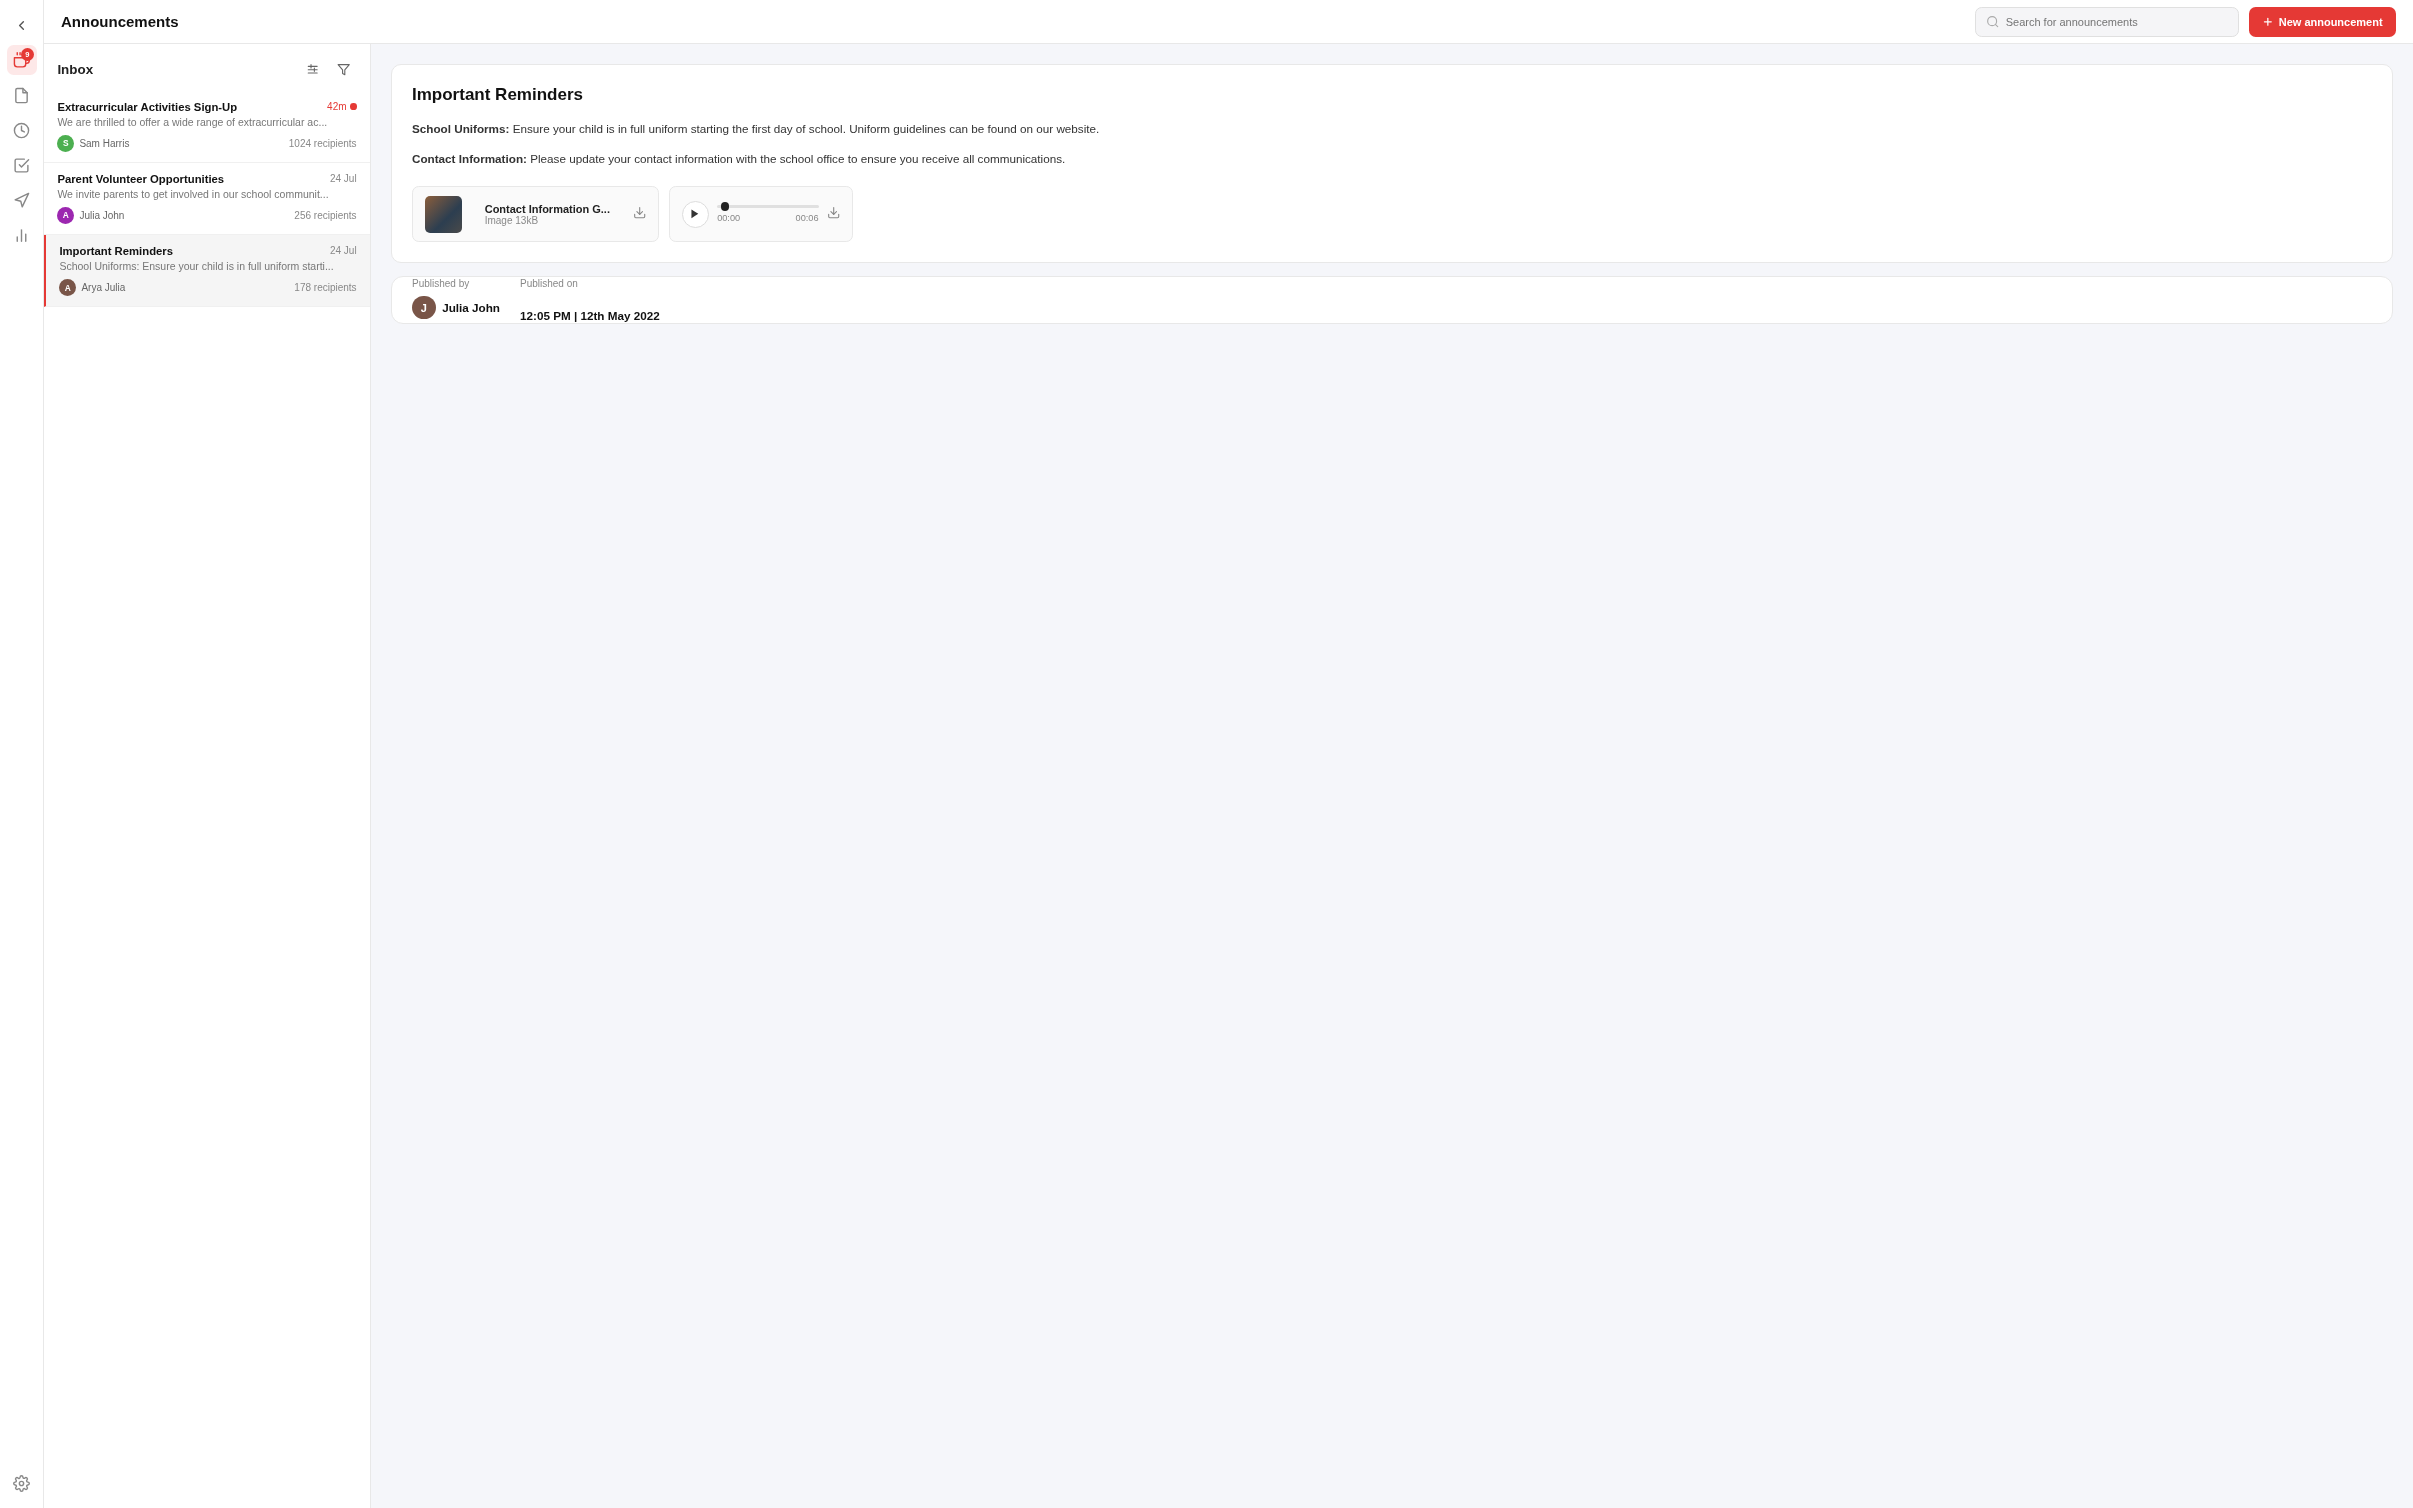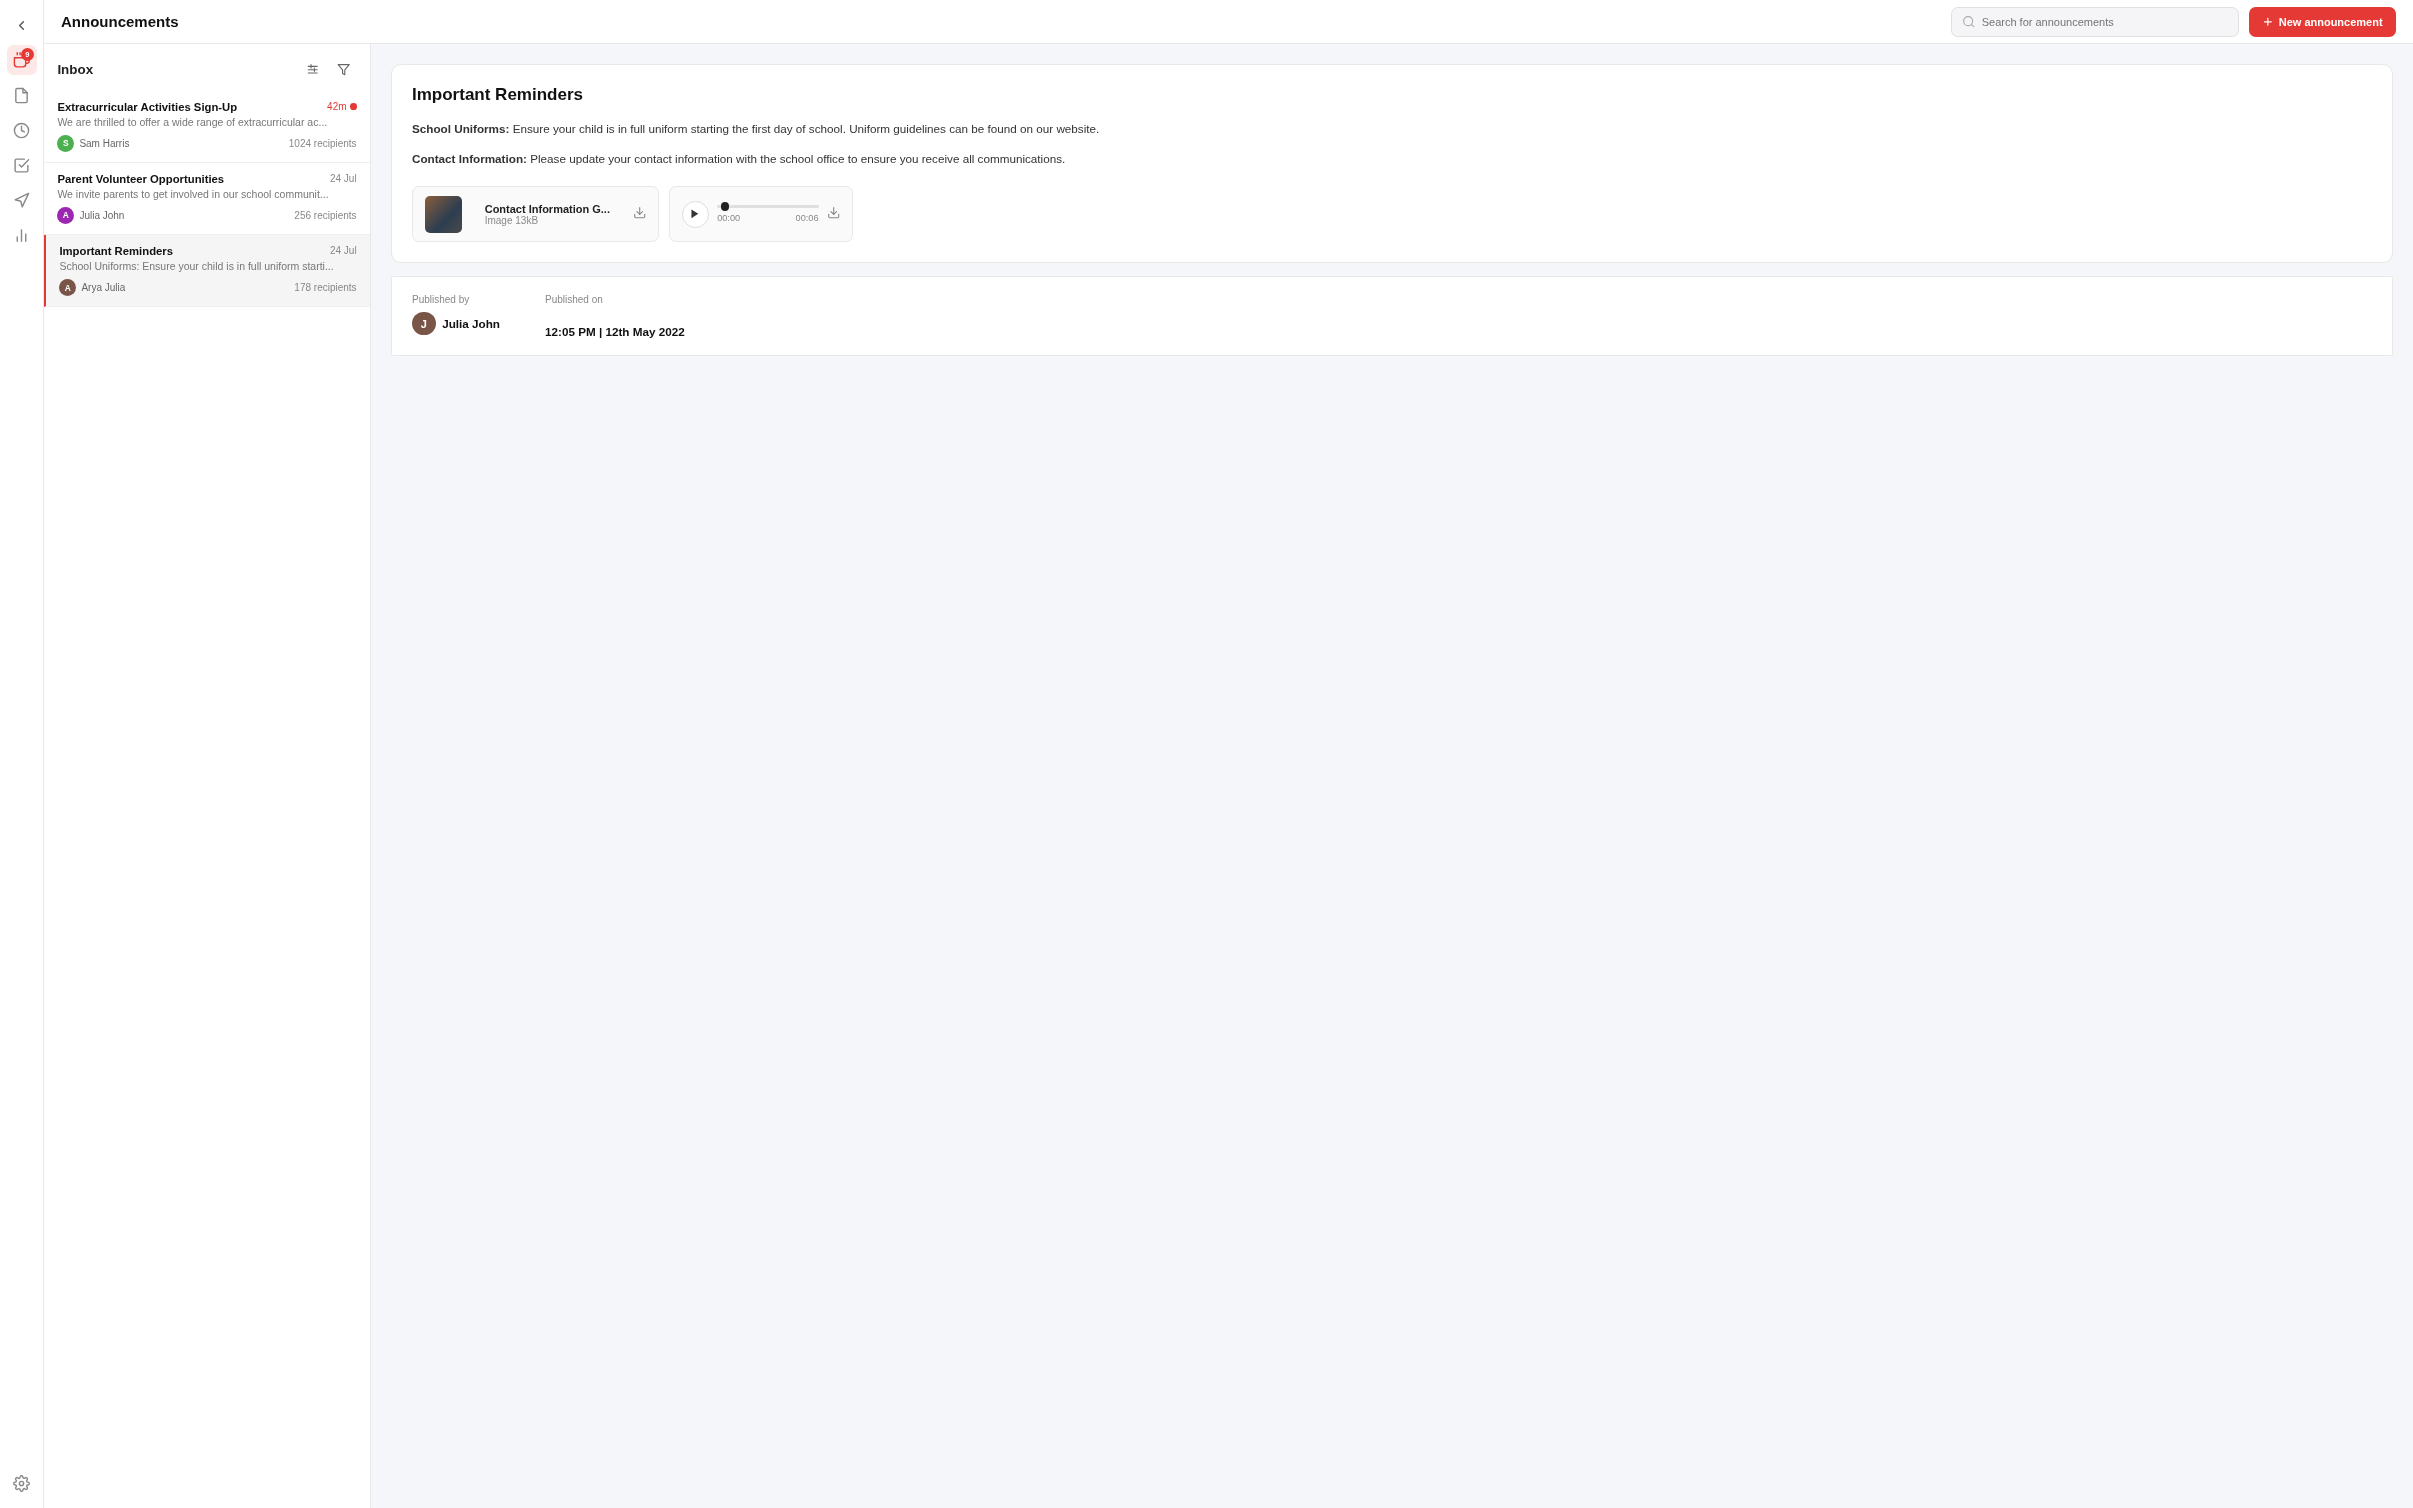--- a/index.html
+++ b/index.html
@@ -11,21 +11,21 @@
     .sidebar-icon { width: 30px; height: 30px; display: flex; align-items: center; justify-content: center; cursor: pointer; border-radius: 6.7px; color: #888; position: relative; }
     .sidebar-icon.active { background: #fde8e8; color: #e53935; }
     .badge { position: absolute; top: 2.5px; right: 2.5px; background: #e53935; color: #fff; border-radius: 8.4px; font-size: 7.5px; min-width: 13.4px; height: 13.4px; display: flex; align-items: center; justify-content: center; font-weight: 700; padding: 0 2.5px; }
     .sidebar-spacer { flex: 1; }
     .sidebar-settings { width: 30px; height: 30px; display: flex; align-items: center; justify-content: center; cursor: pointer; border-radius: 6.7px; color: #888; }
 
     
     .main { flex: 1; display: flex; flex-direction: column; overflow: hidden; }
     .topbar { height: 44px; background: #fff; border-bottom: 0.8px solid #e8e8e8; display: flex; align-items: center; padding: 0 17px; gap: 10px; }
     .topbar-title { font-size: 15px; font-weight: 700; color: #111; flex: 1; }
-    .search-box { display: flex; align-items: center; background: #f5f5f7; border: 0.8px solid #e0e0e0; border-radius: 6.7px; padding: 0 10px; height: 30px; gap: 6.7px; width: 288px; }
+    .search-box { display: flex; align-items: center; background: #f5f5f7; border: 0.8px solid #e0e0e0; border-radius: 6.7px; padding: 0 10px; height: 30px; gap: 6.7px; width: 264px; }
     .search-box input { border: none; background: transparent; outline: none; font-size: 11px; color: #555; width: 100%; }
     .search-icon-svg { color: #aaa; flex-shrink: 0; }
     .new-announcement-btn { background: #e53935; color: #fff; border: none; border-radius: 6.7px; padding: 0 13.4px; height: 30px; font-size: 11px; font-weight: 600; cursor: pointer; display: flex; align-items: center; gap: 5px; white-space: nowrap; }
 
     
     .content { flex: 1; display: flex; overflow: hidden; }
 
     
     .inbox-panel { width: 327px; background: #fff; border-right: 0.8px solid #e8e8e8; display: flex; flex-direction: column; overflow: hidden; }
     .inbox-header { padding: 13.4px 13.4px 8.4px; display: flex; align-items: center; }
@@ -66,21 +66,21 @@
     .att-download { color: #888; cursor: pointer; }
     .audio-player { display: flex; align-items: center; gap: 8.4px; border: 0.8px solid #e8e8e8; border-radius: 6.7px; padding: 8.4px 11.7px; background: #fafafa; min-width: 184px; }
     .play-btn { width: 27px; height: 27px; border-radius: 50%; display: flex; align-items: center; justify-content: center; background: #fff; border: 0.8px solid #ddd; cursor: pointer; color: #333; flex-shrink: 0; }
     .audio-progress { flex: 1; }
     .progress-bar-bg { height: 2.5px; background: #e0e0e0; border-radius: 1.7px; position: relative; margin-bottom: 5px; }
     .progress-dot { width: 8.4px; height: 8.4px; background: #222; border-radius: 50%; position: absolute; top: -2.9px; left: 3.4px; }
     .audio-times { display: flex; justify-content: space-between; font-size: 9.2px; color: #888; }
     .audio-dl { color: #888; cursor: pointer; }
 
     
-    .publisher-card { background: #fff; border-radius: 2px; padding: 17px 20px; border: 0.8px solid #e8e8e8; display: flex; gap: 45px; }
+    .publisher-card { background: #fff; border-radius: 12px; padding: 1px 20px; border: 0.8px solid #e8e8e8; display: flex; gap: 20px; }
     .pub-section label { font-size: 10px; color: #888; display: block; margin-bottom: 6.7px; }
     .pub-author { display: flex; align-items: center; gap: 6.7px; font-size: 11.7px; font-weight: 600; color: #111; }
     .pub-avatar { width: 23.5px; height: 23.5px; border-radius: 50%; background: #795548; display: flex; align-items: center; justify-content: center; font-size: 11px; color: #fff; }
     .pub-date { font-size: 11.7px; font-weight: 700; color: #111; margin-top: 20px; }
   </style>
 </head>
 <body>
 
 <div class="sidebar">
   <div class="sidebar-back">

